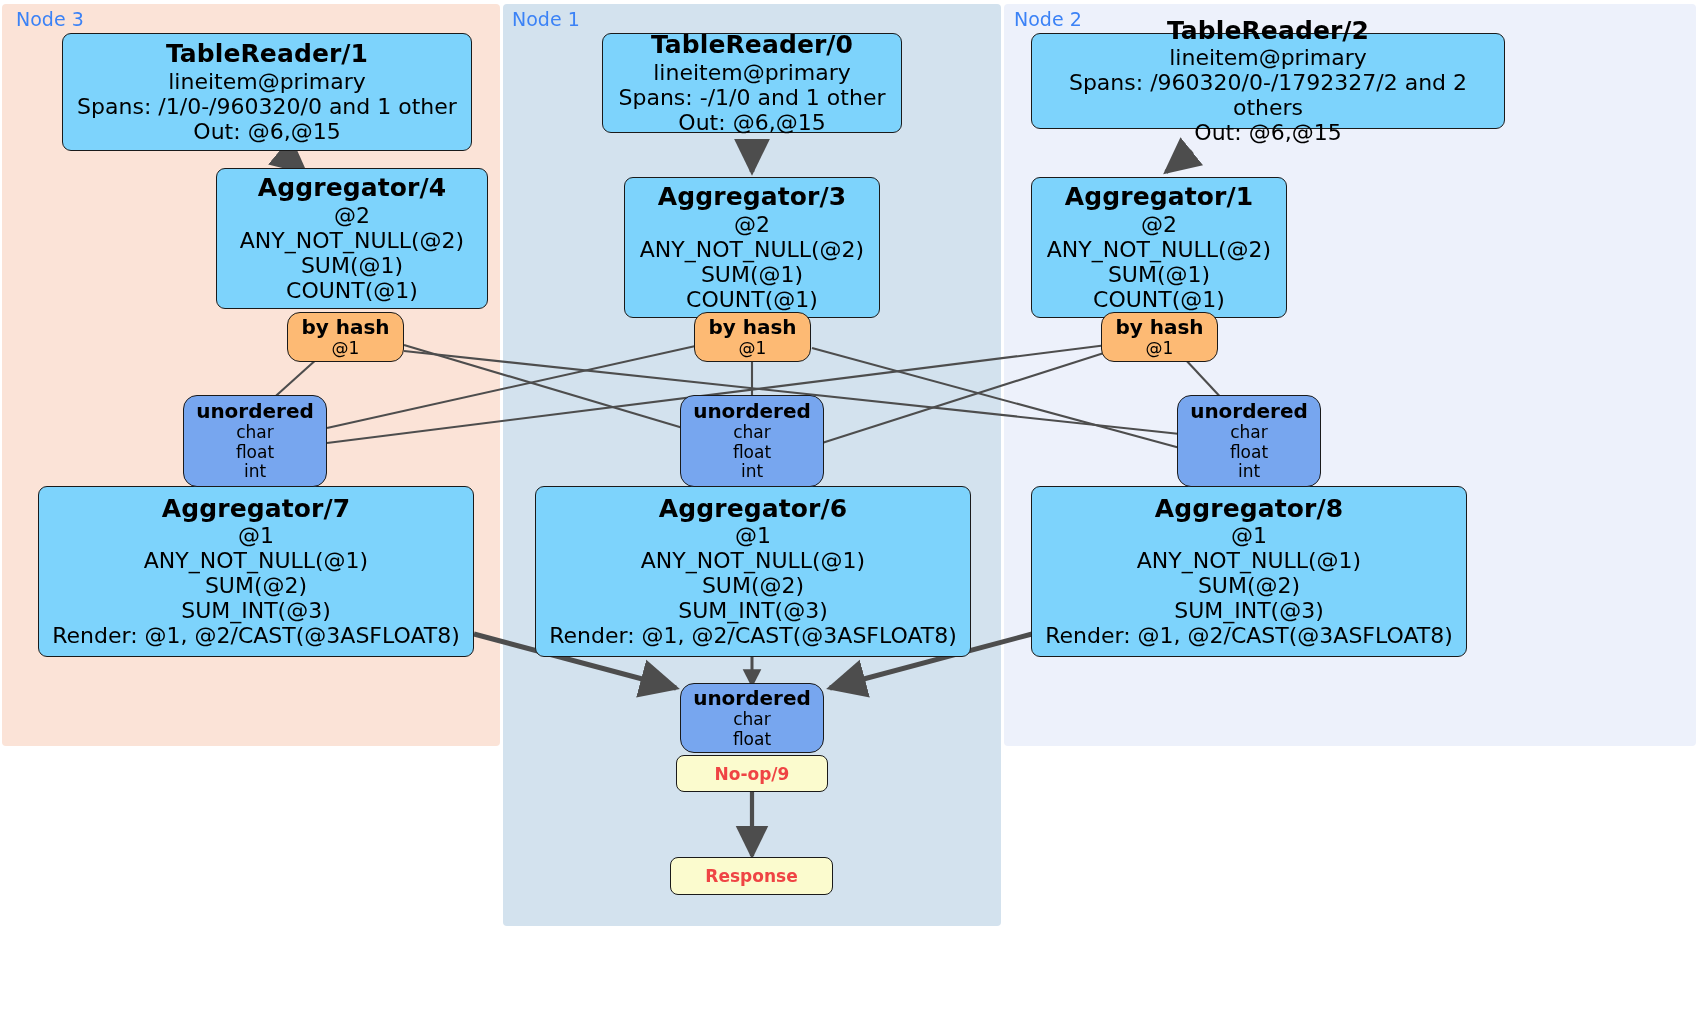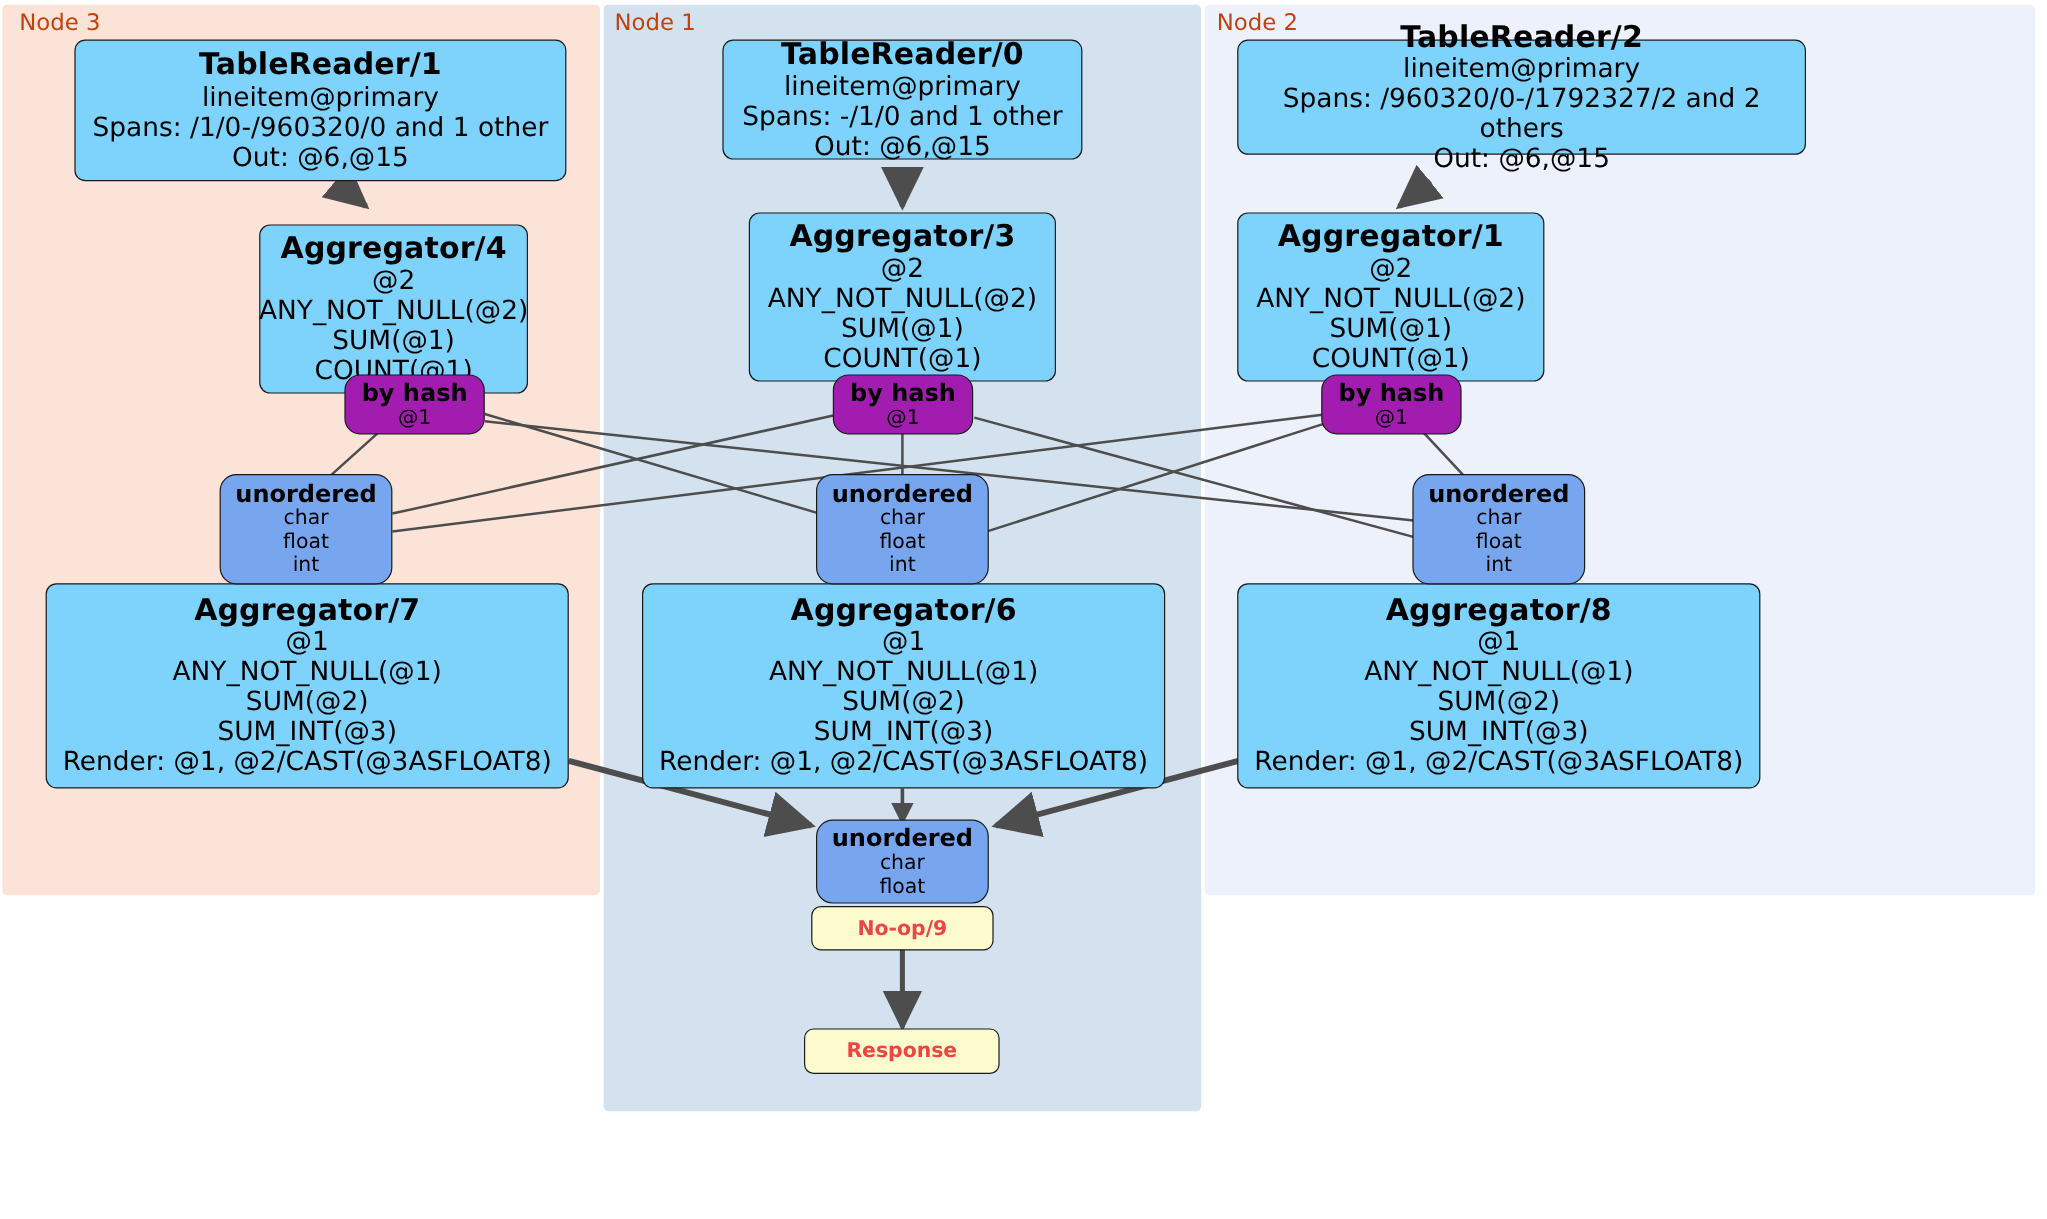--- a/index.html
+++ b/index.html
@@ -5,21 +5,21 @@
   html,body{margin:0;padding:0;background:#ffffff;}
   body{
     font-family:"DejaVu Sans","Liberation Sans",sans-serif;
     width:1706px;height:1016px;position:relative;overflow:hidden;
   }
   #stage{position:absolute;left:0;top:0;width:1706px;height:1016px;}
 
   
   .panel{position:absolute;border-radius:4px;}
   .panel-label{
-    position:absolute;font-size:19px;color:#c2410c;
+    position:absolute;font-size:19px;color:#3b82f6;
     font-family:"DejaVu Sans","Liberation Sans",sans-serif;
   }
 
   
   #edges{position:absolute;left:0;top:0;width:1706px;height:1016px;pointer-events:none;}
 
   
   .proc{
     position:absolute;box-sizing:border-box;
     background:#7dd3fc;border:1.6px solid #1a1a1a;border-radius:9px;
@@ -30,21 +30,21 @@
   .proc .ttl{font-weight:bold;font-size:25px;letter-spacing:.1px;}
   .proc .ln{font-size:22px;}
 
   .router{
     position:absolute;box-sizing:border-box;
     border:1.6px solid #1a1a1a;border-radius:13px;
     text-align:center;color:#000;
     display:flex;flex-direction:column;justify-content:center;align-items:center;
     line-height:1.16;
   }
-  .router.hash{background:#a21caf;}
+  .router.hash{background:#fdba74;}
   .router.unord{background:#77a6ef;border-radius:14px;}
   .router .ttl{font-weight:bold;font-size:20px;}
   .router .ln{font-size:17px;}
 
   .small-box{
     position:absolute;box-sizing:border-box;
     background:#fbfbce;border:1.6px solid #1a1a1a;border-radius:8px;
     display:flex;justify-content:center;align-items:center;
     font-weight:bold;font-size:17px;color:#ef4444;
   }
@@ -110,21 +110,21 @@
     <div class="ln">Out: @6,@15</div>
   </div>
 
   <div class="proc" style="left:1031px;top:33px;width:474px;height:96px;">
     <div class="ttl">TableReader/2</div>
     <div class="ln">lineitem@primary</div>
     <div class="ln">Spans: /960320/0-/1792327/2 and 2 others</div>
     <div class="ln">Out: @6,@15</div>
   </div>
 
-  <div class="proc" style="left:216px;top:187px;width:224px;height:141px;">
+  <div class="proc" style="left:216px;top:168px;width:272px;height:141px;">
     <div class="ttl">Aggregator/4</div>
     <div class="ln">@2</div>
     <div class="ln">ANY_NOT_NULL(@2)</div>
     <div class="ln">SUM(@1)</div>
     <div class="ln">COUNT(@1)</div>
   </div>
 
   <div class="proc" style="left:624px;top:177px;width:256px;height:141px;">
     <div class="ttl">Aggregator/3</div>
     <div class="ln">@2</div>

